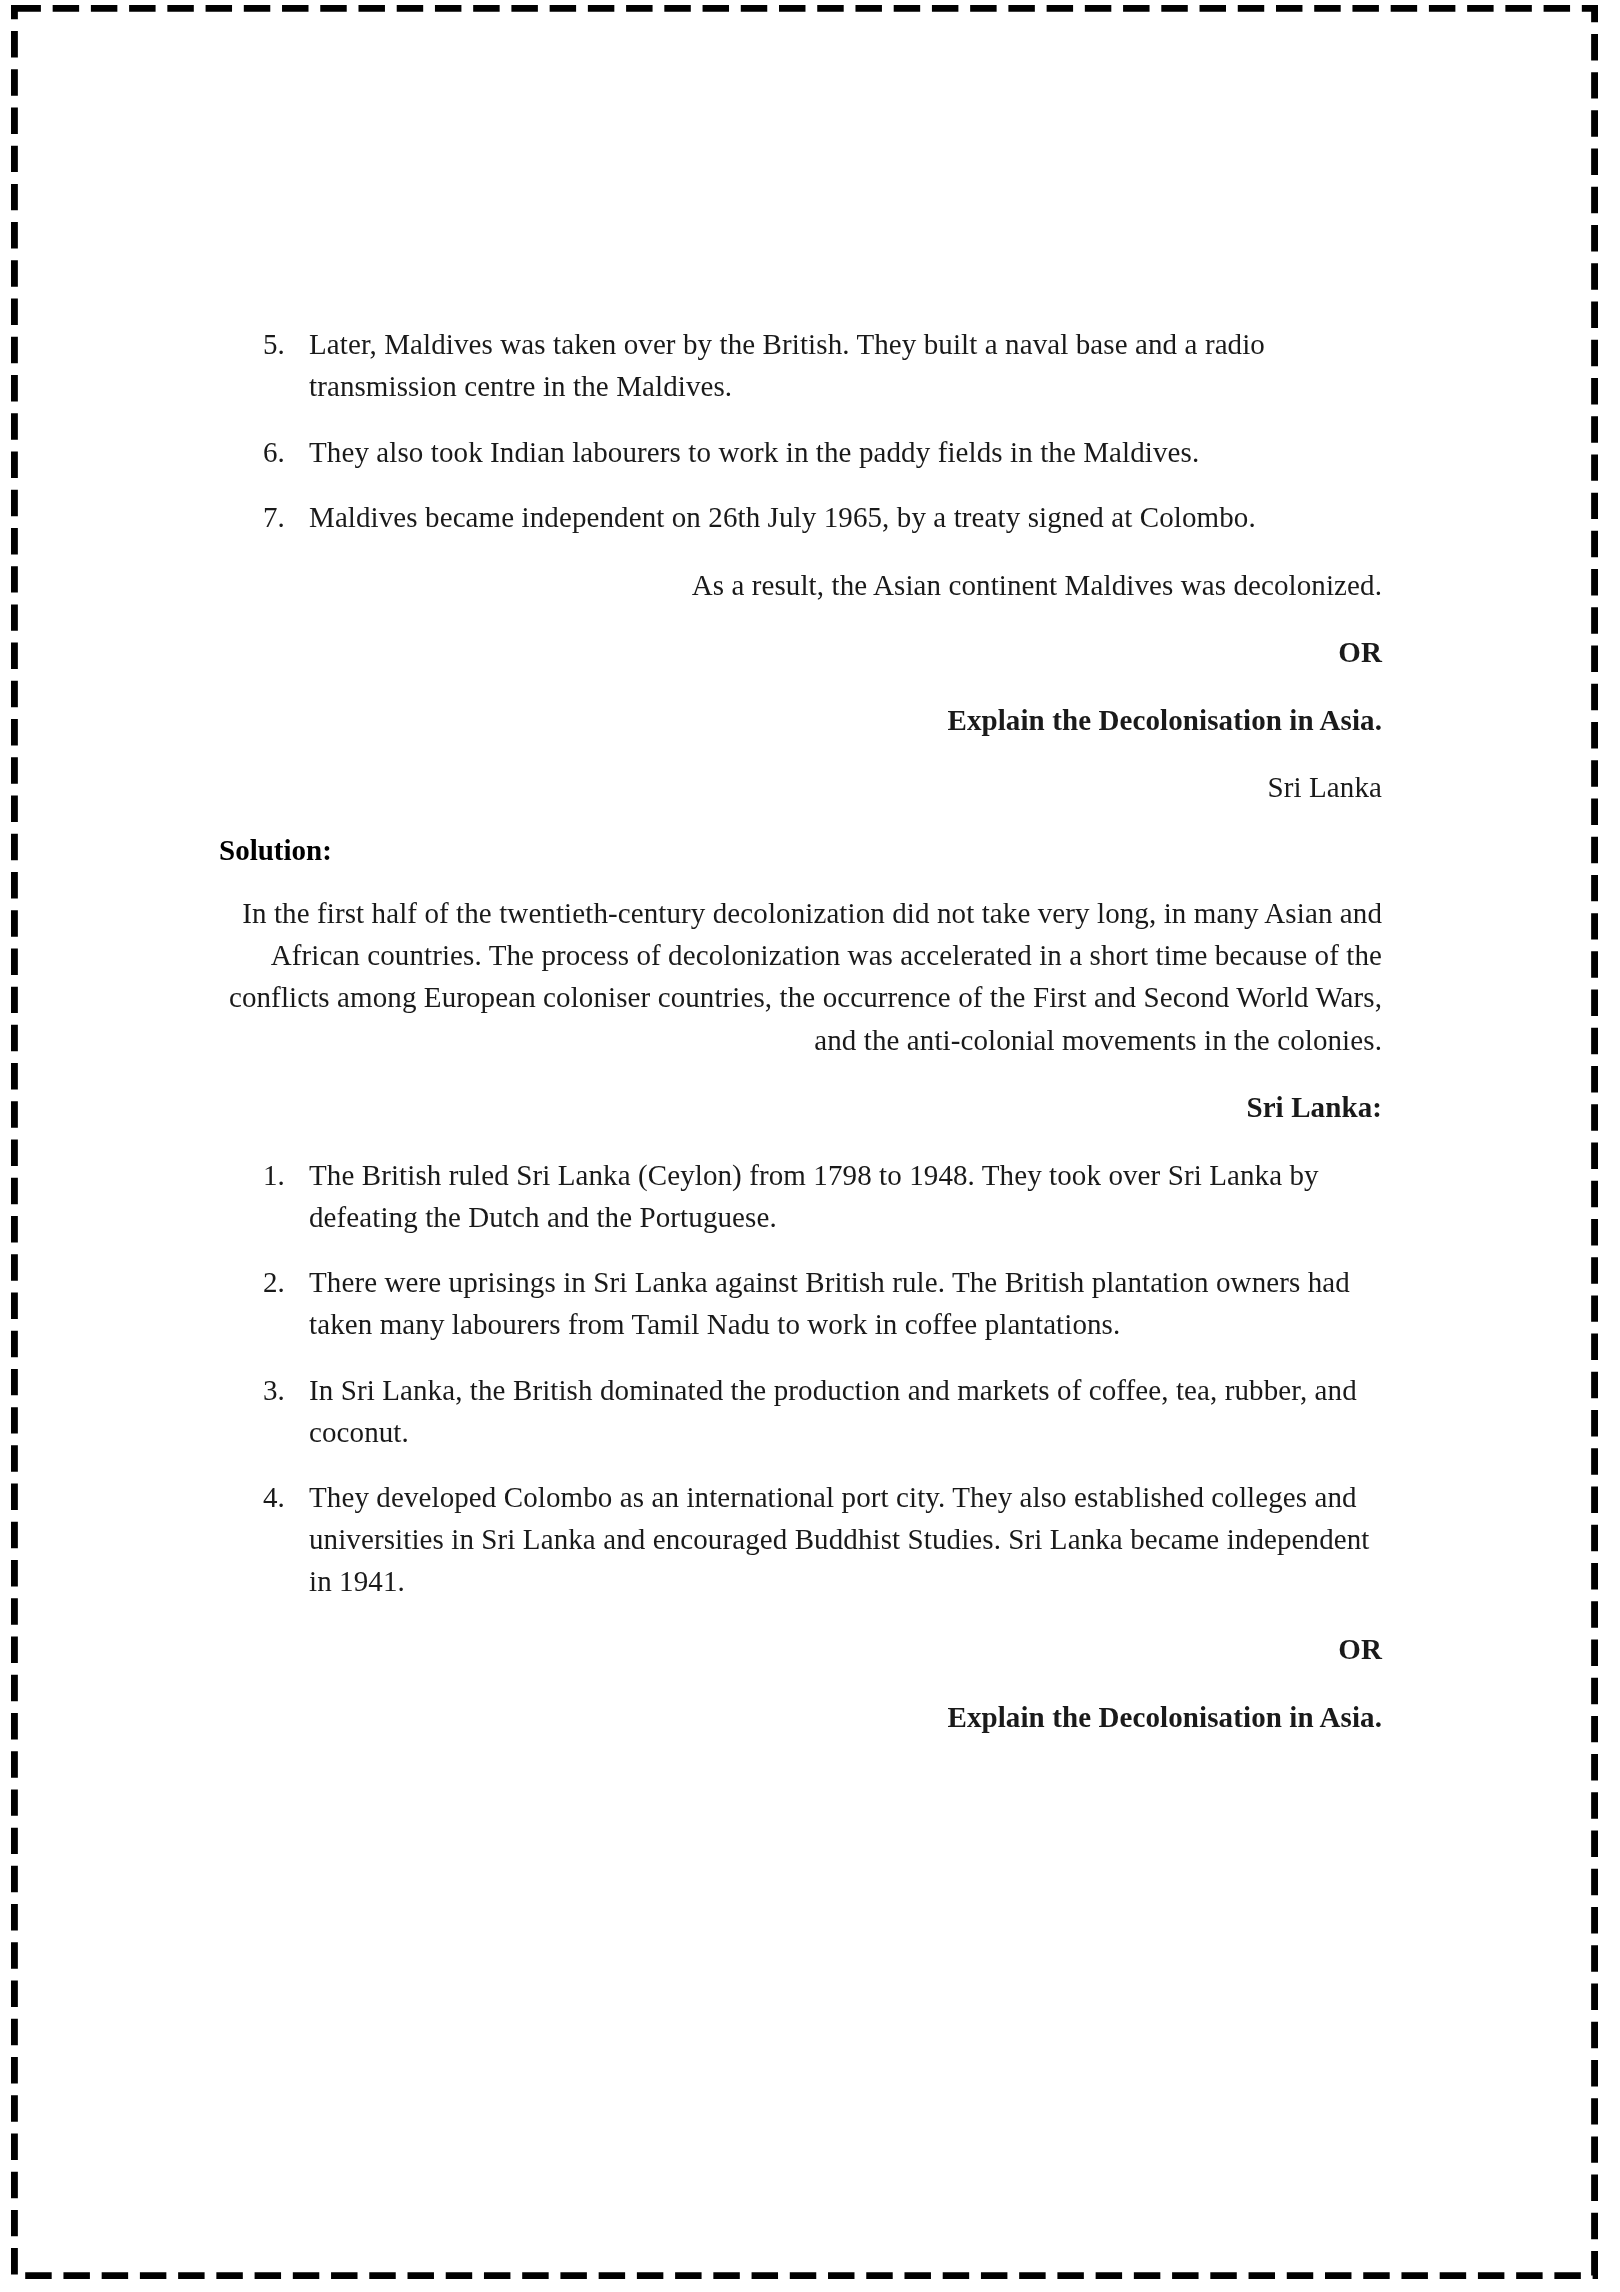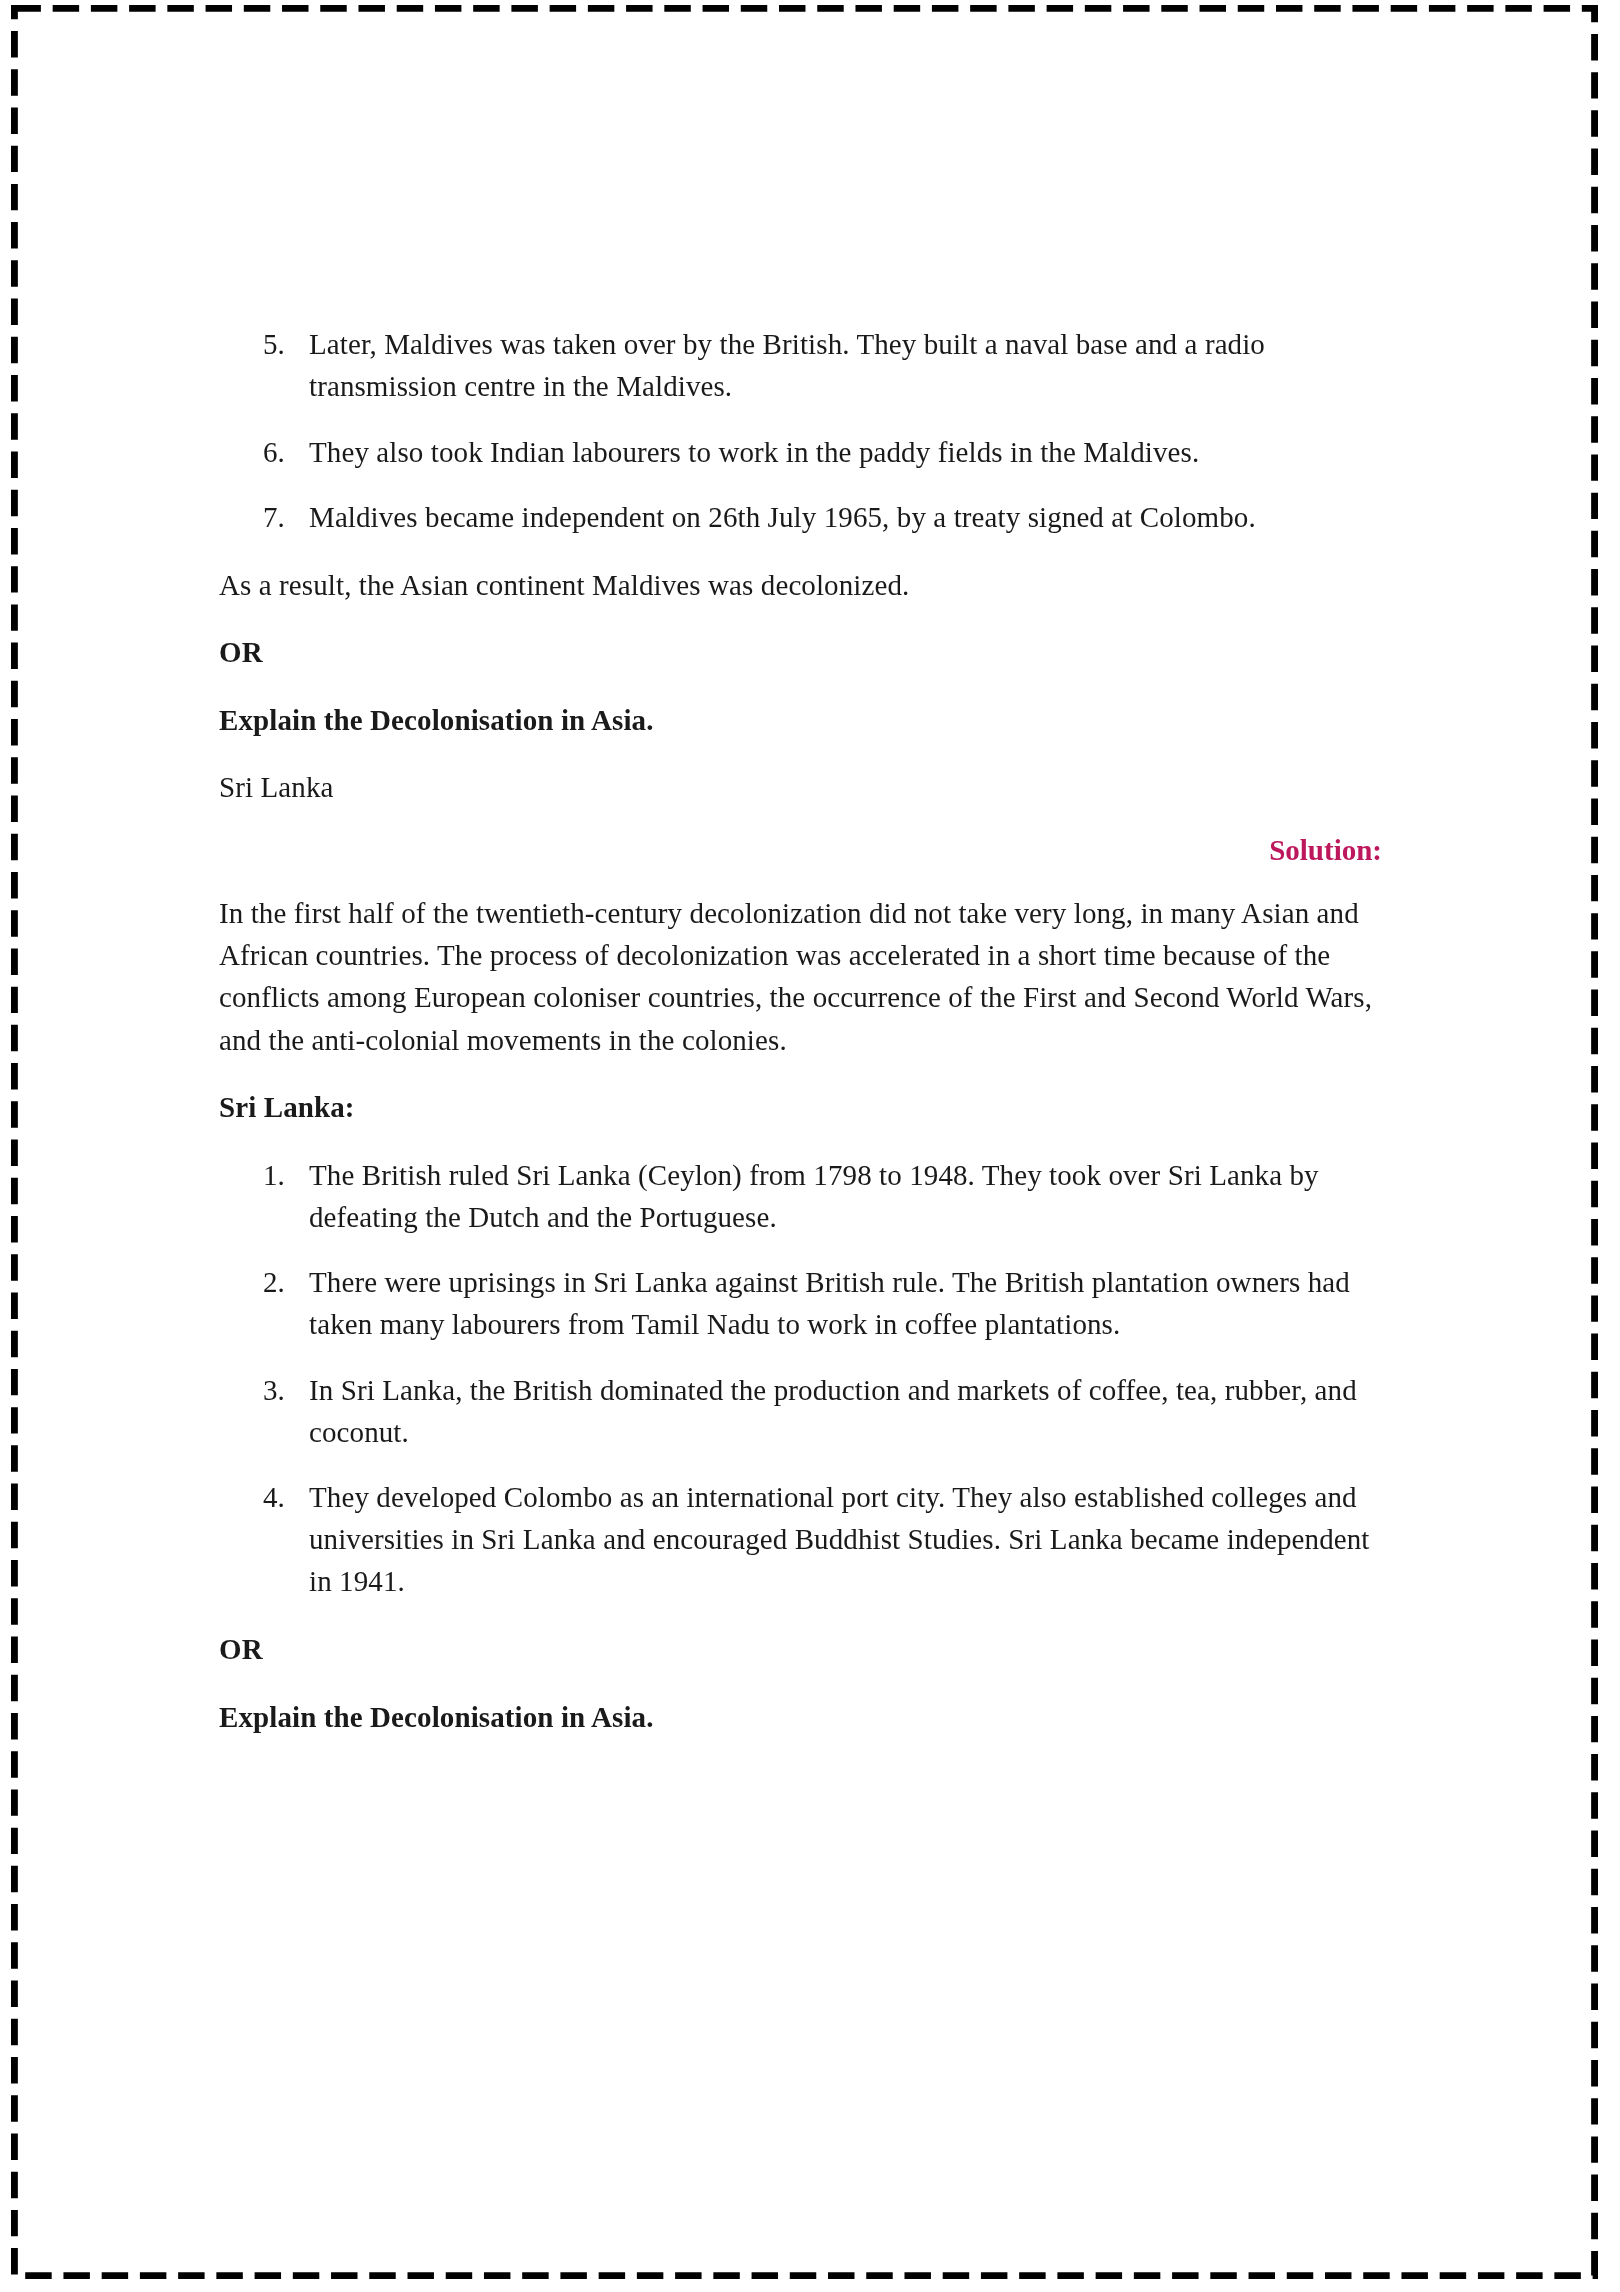--- a/index.html
+++ b/index.html
@@ -45,21 +45,21 @@
 
   .doc-block {
     width: 1163px;
   }
 
   p.para {
     margin: 0 0 25.5px 0;
     font-size: 29px;
     line-height: 1.45;
     letter-spacing: 0.1px;
-    text-align: left;
+    text-align: right;
   }
 
   .bold {
     font-weight: bold;
   }
 
   .solution-label {
     font-weight: bold;
     font-size: 29px;
     margin: 0 0 25.5px 0;
@@ -124,21 +124,21 @@
     </ol>
 
     <p class="para">As a result, the Asian continent Maldives was decolonized.</p>
 
     <p class="para bold">OR</p>
 
     <p class="para bold">Explain the Decolonisation in Asia.</p>
 
     <p class="para">Sri Lanka</p>
 
-    <p class="solution-label" style="color:#be185d;text-align:right;">Solution:</p>
+    <p class="solution-label" style="color:#000000;">Solution:</p>
 
     <p class="para">In the first half of the twentieth-century decolonization did not take very long, in many Asian and African countries. The process of decolonization was accelerated in a short time because of the conflicts among European coloniser countries, the occurrence of the First and Second World Wars, and the anti-colonial movements in the colonies.</p>
 
     <p class="para bold">Sri Lanka:</p>
 
     <ol class="num-list">
       <li>
         <span class="marker">1.</span>
         <span class="item-text">The British ruled Sri Lanka (Ceylon) from 1798 to 1948. They took over Sri Lanka by defeating the Dutch and the Portuguese.</span>
       </li>

